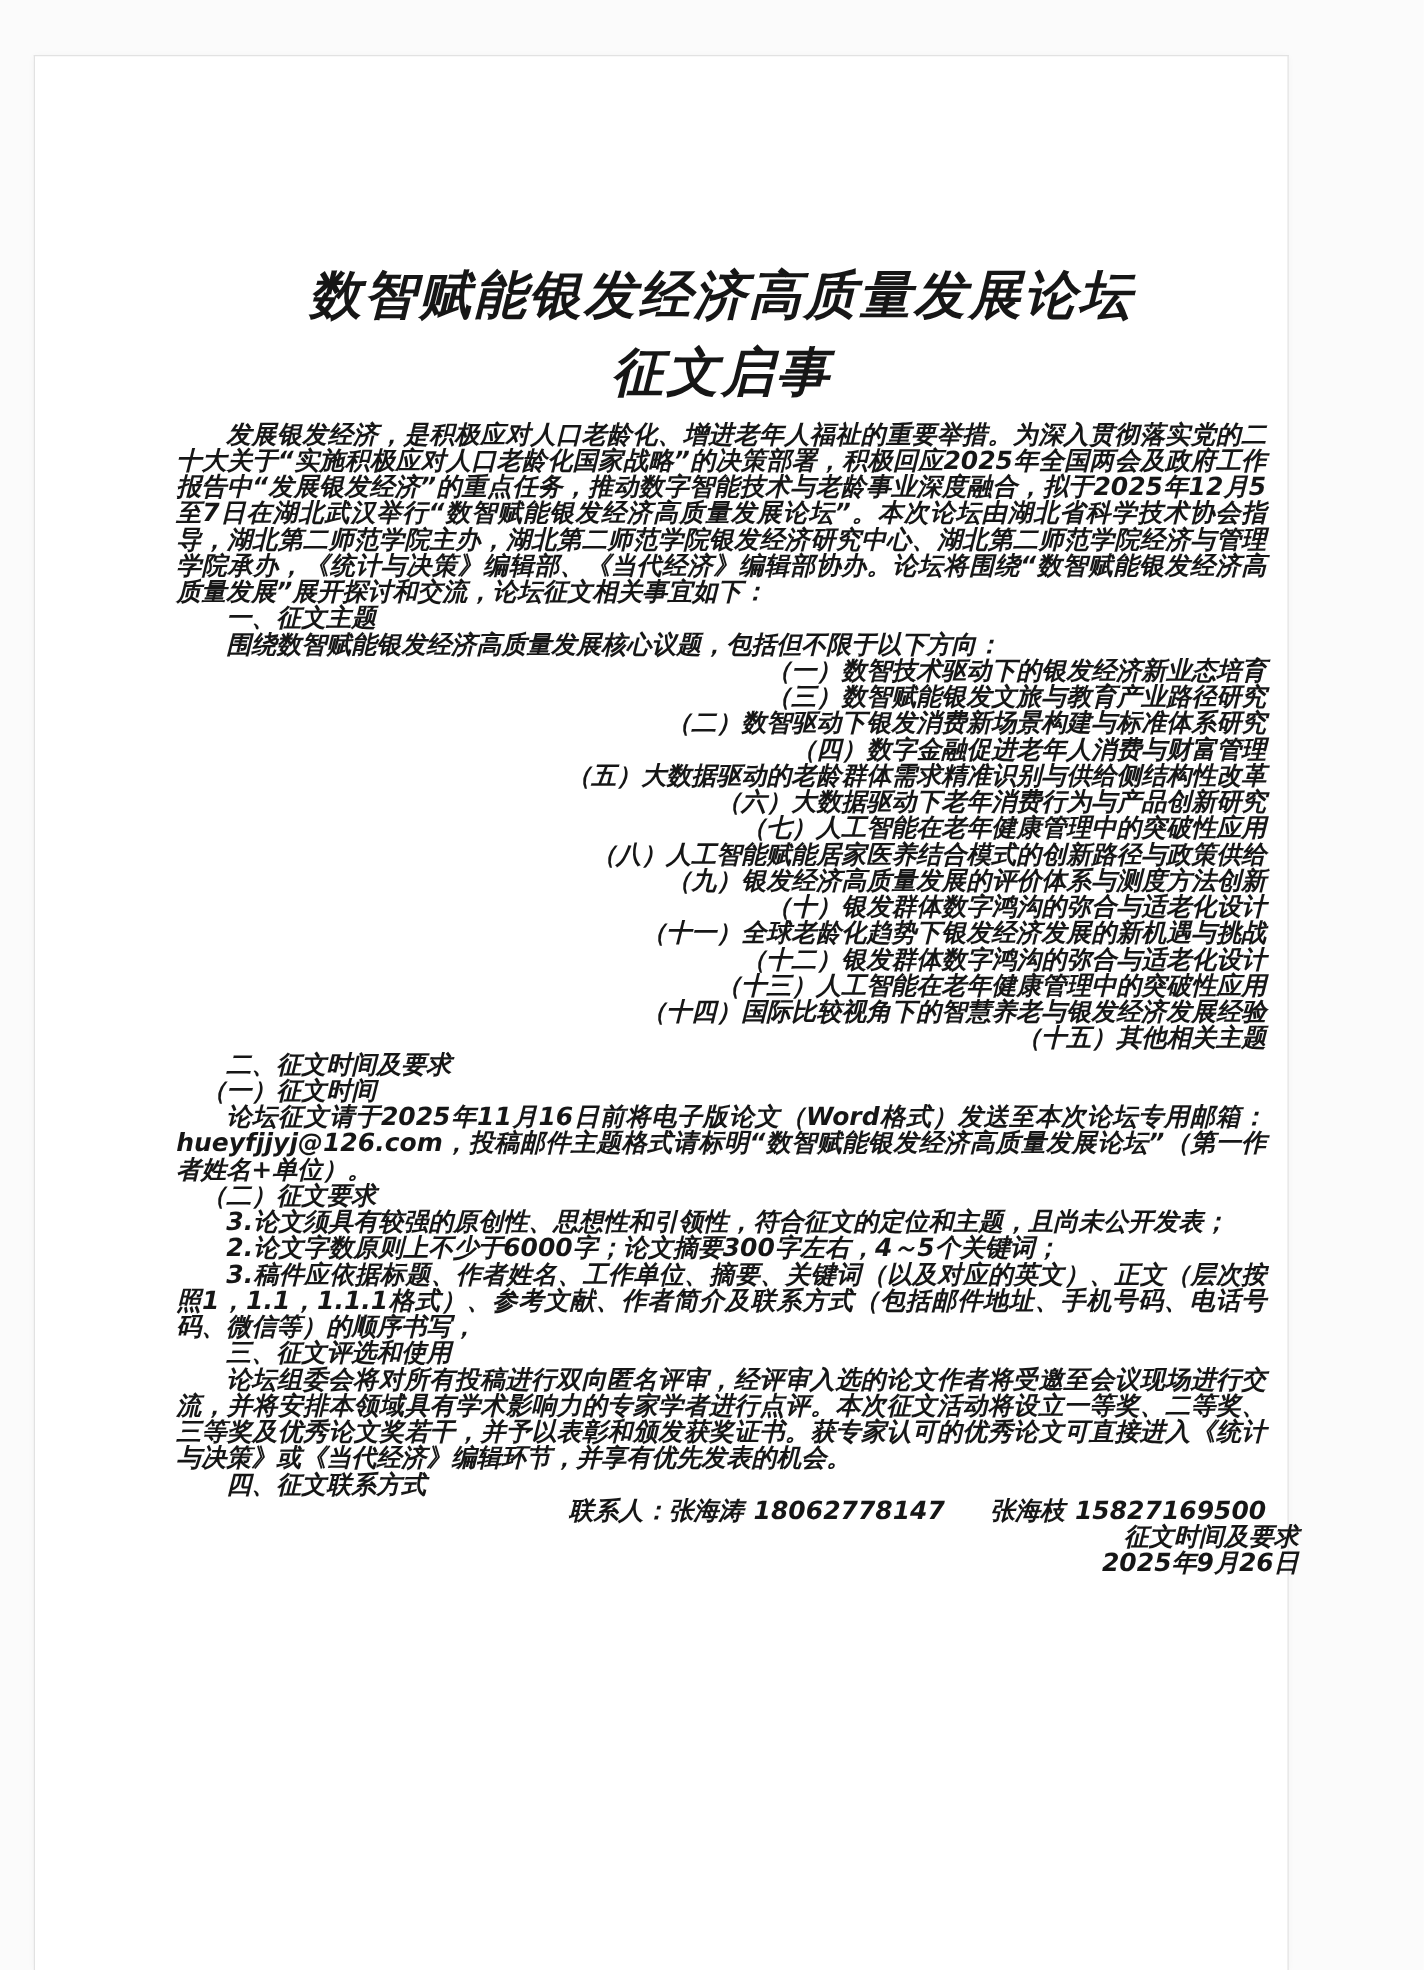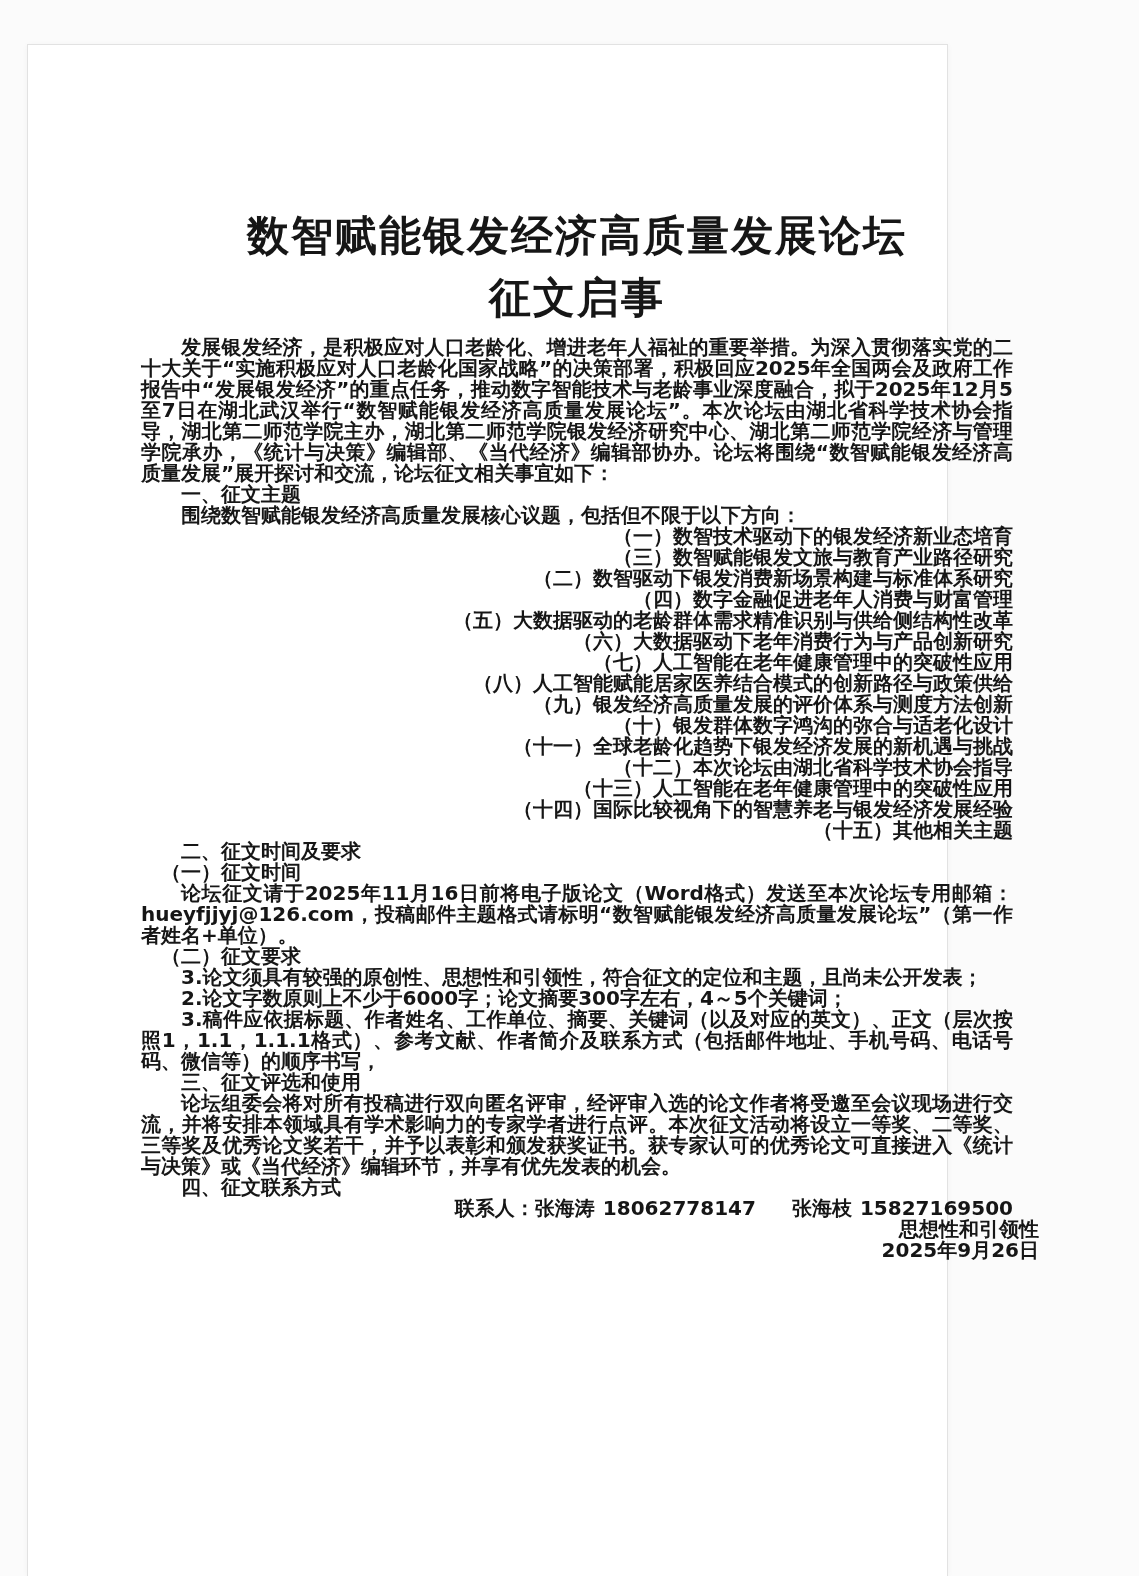--- a/index.html
+++ b/index.html
@@ -12,27 +12,28 @@
     position: relative;
     width: 1139px;
     height: 1576px;
     background: #fbfbfb;
     overflow: hidden;
   }
   .sheet {
     position: absolute;
     left: 27px;
     top: 44px;
-    width: 921px;
+    width: 1004px;
     height: 1532px;
     background: #ffffff;
     border: 1px solid #e2e2e2;
     border-bottom: none;
     box-shadow: 0 1px 6px rgba(0,0,0,0.04);
     box-sizing: border-box;
+    font-style: italic;
   }
   .content {
     position: absolute;
     left: 113px;
     top: 160px;
     width: 872px;
     color: #161616;
   }
   .title-line {
     font-size: 42px;
@@ -105,21 +106,21 @@
         <div class="topic-item">（三）数智赋能银发文旅与教育产业路径研究</div>
         <div class="topic-item">（二）数智驱动下银发消费新场景构建与标准体系研究</div>
         <div class="topic-item">（四）数字金融促进老年人消费与财富管理</div>
         <div class="topic-item">（五）大数据驱动的老龄群体需求精准识别与供给侧结构性改革</div>
         <div class="topic-item">（六）大数据驱动下老年消费行为与产品创新研究</div>
         <div class="topic-item">（七）人工智能在老年健康管理中的突破性应用</div>
         <div class="topic-item">（八）人工智能赋能居家医养结合模式的创新路径与政策供给</div>
         <div class="topic-item">（九）银发经济高质量发展的评价体系与测度方法创新</div>
         <div class="topic-item">（十）银发群体数字鸿沟的弥合与适老化设计</div>
         <div class="topic-item">（十一）全球老龄化趋势下银发经济发展的新机遇与挑战</div>
-        <div class="topic-item">（十二）本次论坛由湖北省科学技术协会指导</div>
+        <div class="topic-item">（十二）银发群体数字鸿沟的弥合与适老化设计</div>
         <div class="topic-item">（十三）人工智能在老年健康管理中的突破性应用</div>
         <div class="topic-item">（十四）国际比较视角下的智慧养老与银发经济发展经验</div>
         <div class="topic-item">（十五）其他相关主题</div>
 
         <div class="heading-l1">二、征文时间及要求</div>
         <div class="heading-l2">（一）征文时间</div>
         <p class="para">论坛征文请于2025年11月16日前将电子版论文（Word格式）发送至本次论坛专用邮箱：hueyfjjyj@126.com，投稿邮件主题格式请标明“数智赋能银发经济高质量发展论坛”（第一作者姓名+单位）。</p>
         <div class="heading-l2">（二）征文要求</div>
 
         <p class="req-item">3.论文须具有较强的原创性、思想性和引领性，符合征文的定位和主题，且尚未公开发表；</p>
@@ -129,20 +130,20 @@
         <div class="heading-l1">三、征文评选和使用</div>
         <p class="para">论坛组委会将对所有投稿进行双向匿名评审，经评审入选的论文作者将受邀至会议现场进行交流，并将安排本领域具有学术影响力的专家学者进行点评。本次征文活动将设立一等奖、二等奖、三等奖及优秀论文奖若干，并予以表彰和颁发获奖证书。获专家认可的优秀论文可直接进入《统计与决策》或《当代经济》编辑环节，并享有优先发表的机会。</p>
 
         <div class="heading-l1">四、征文联系方式</div>
 
         <div class="contact-line">
           <span>联系人：</span><span>张海涛</span><span class="contact-phone">18062778147</span><span class="contact-name2">张海枝</span><span class="contact-phone">15827169500</span>
         </div>
 
         <div class="signature">
-          <div class="sig-line">思想性和引领性</div>
+          <div class="sig-line">征文时间及要求</div>
           <div class="sig-line">2025年9月26日</div>
         </div>
 
       </div>
     </div>
   </div>
 </div>
 
 </body></html>

